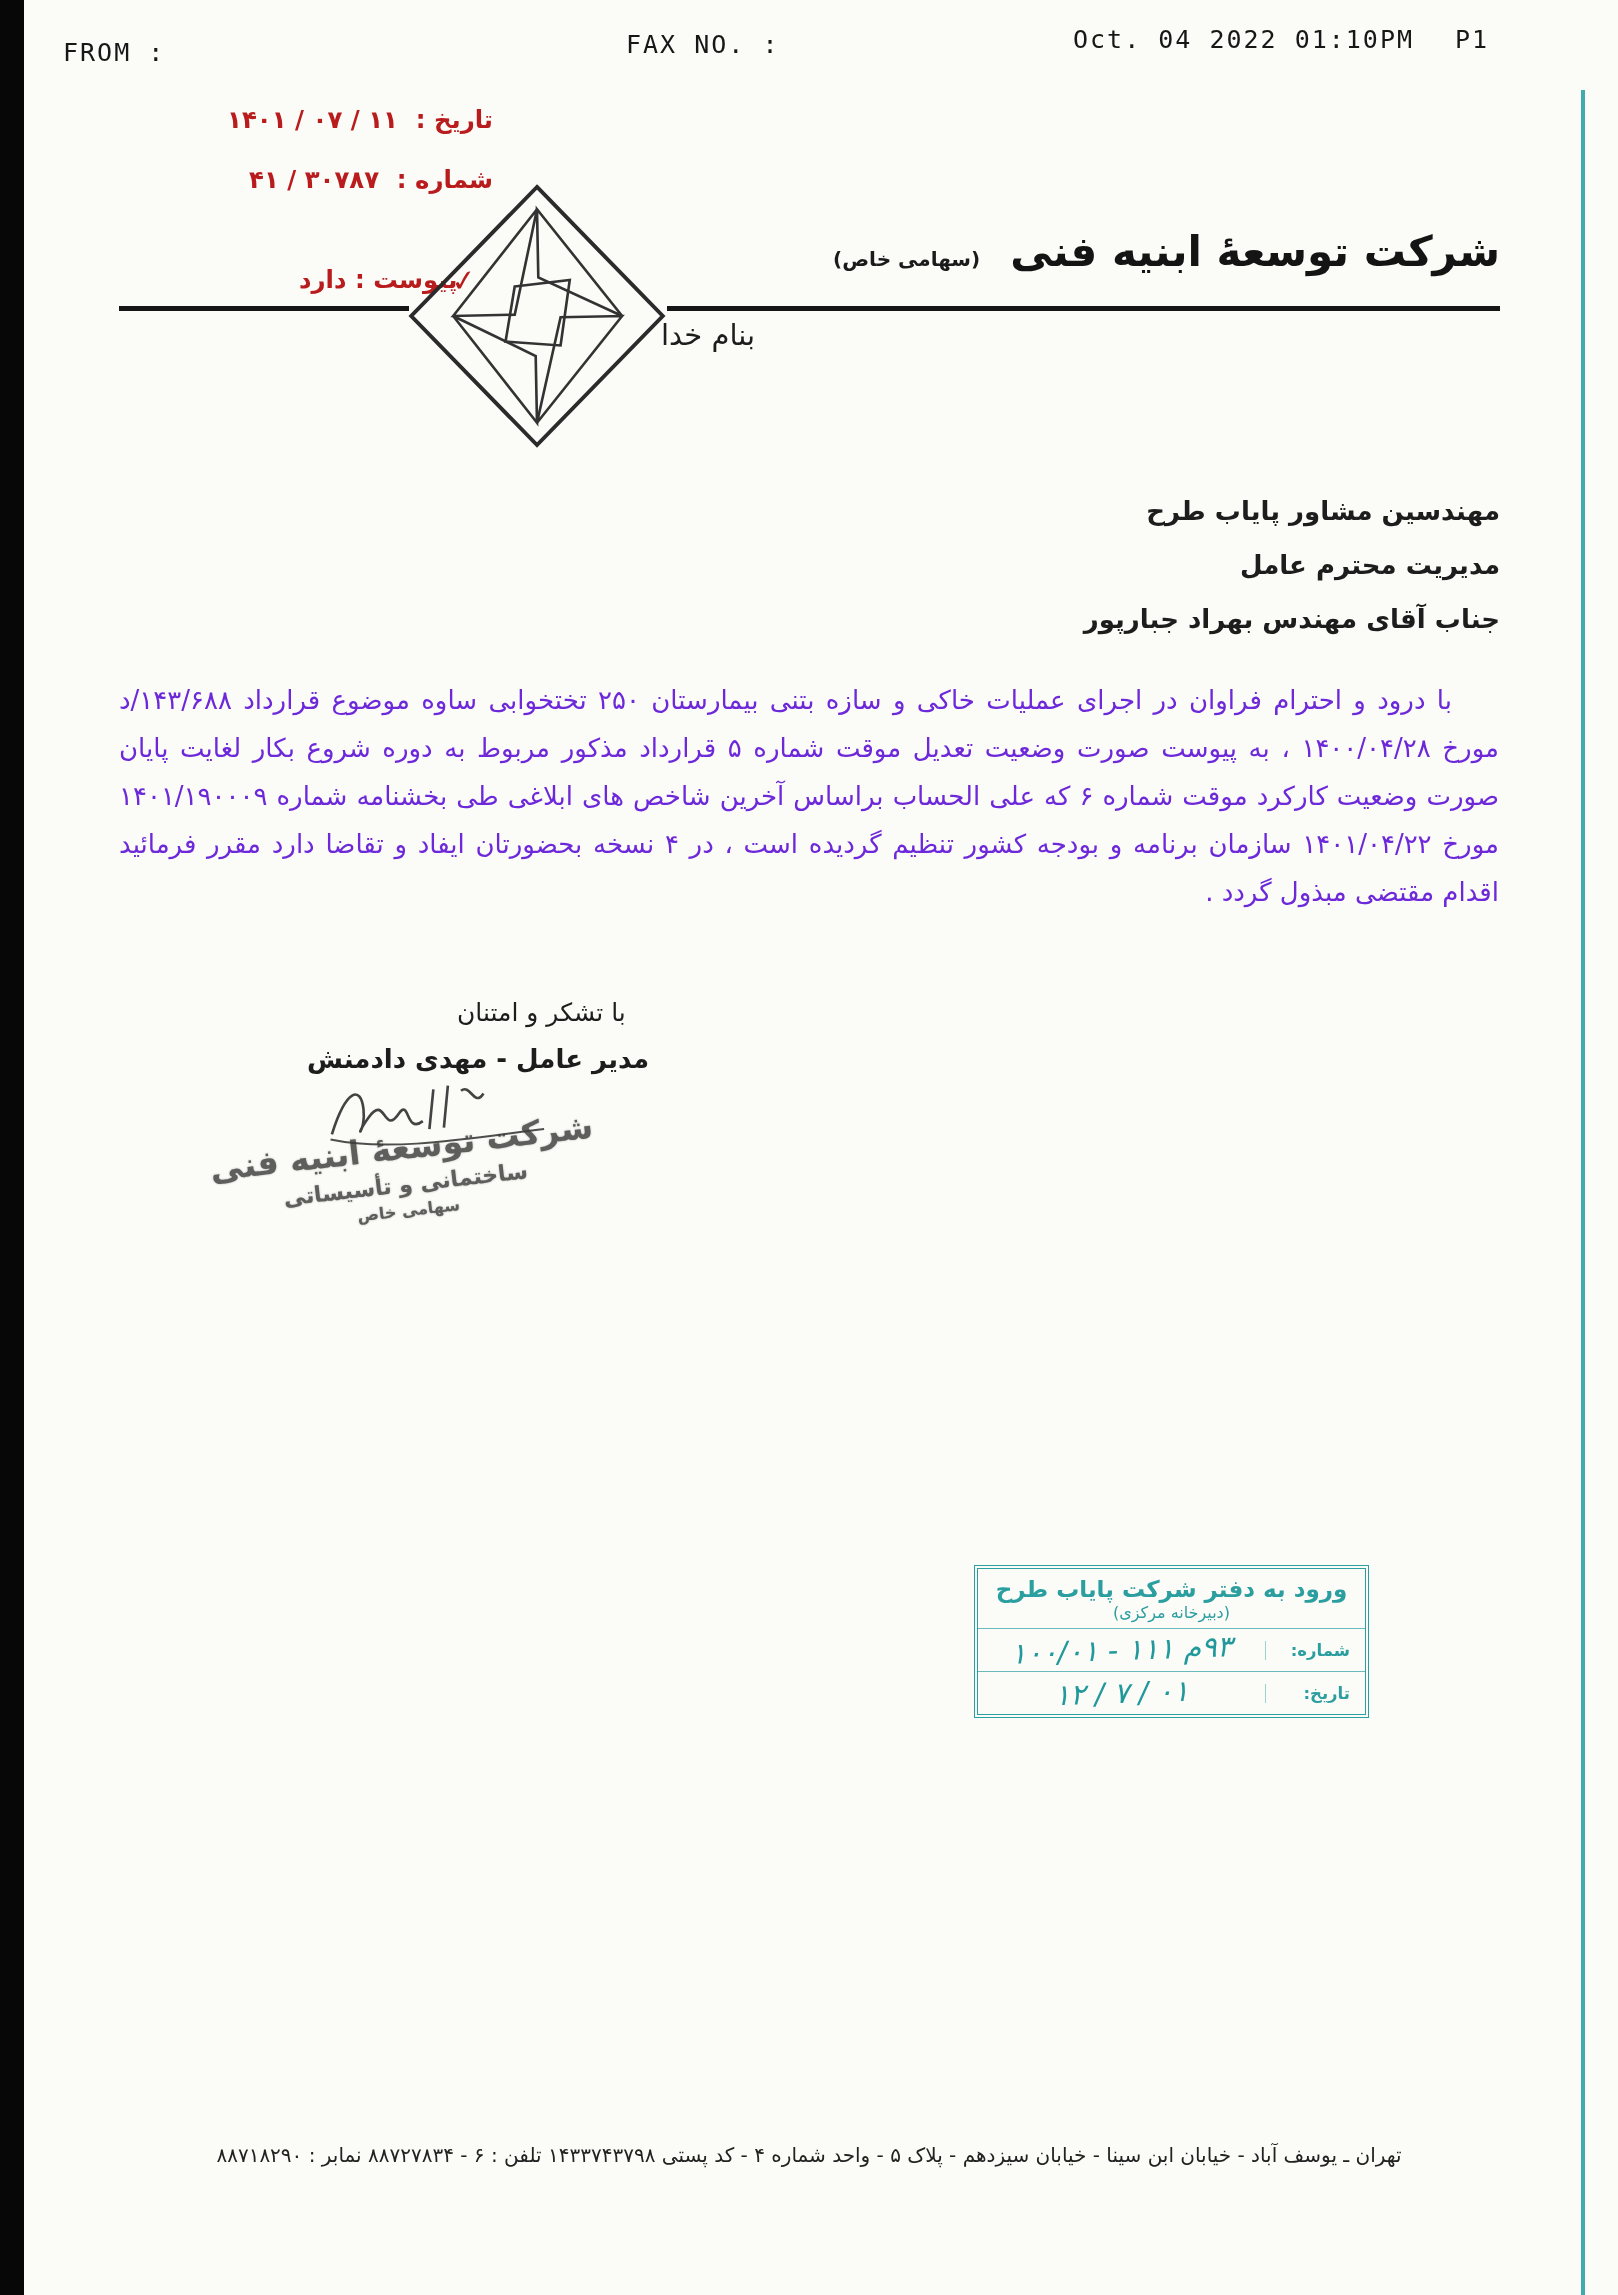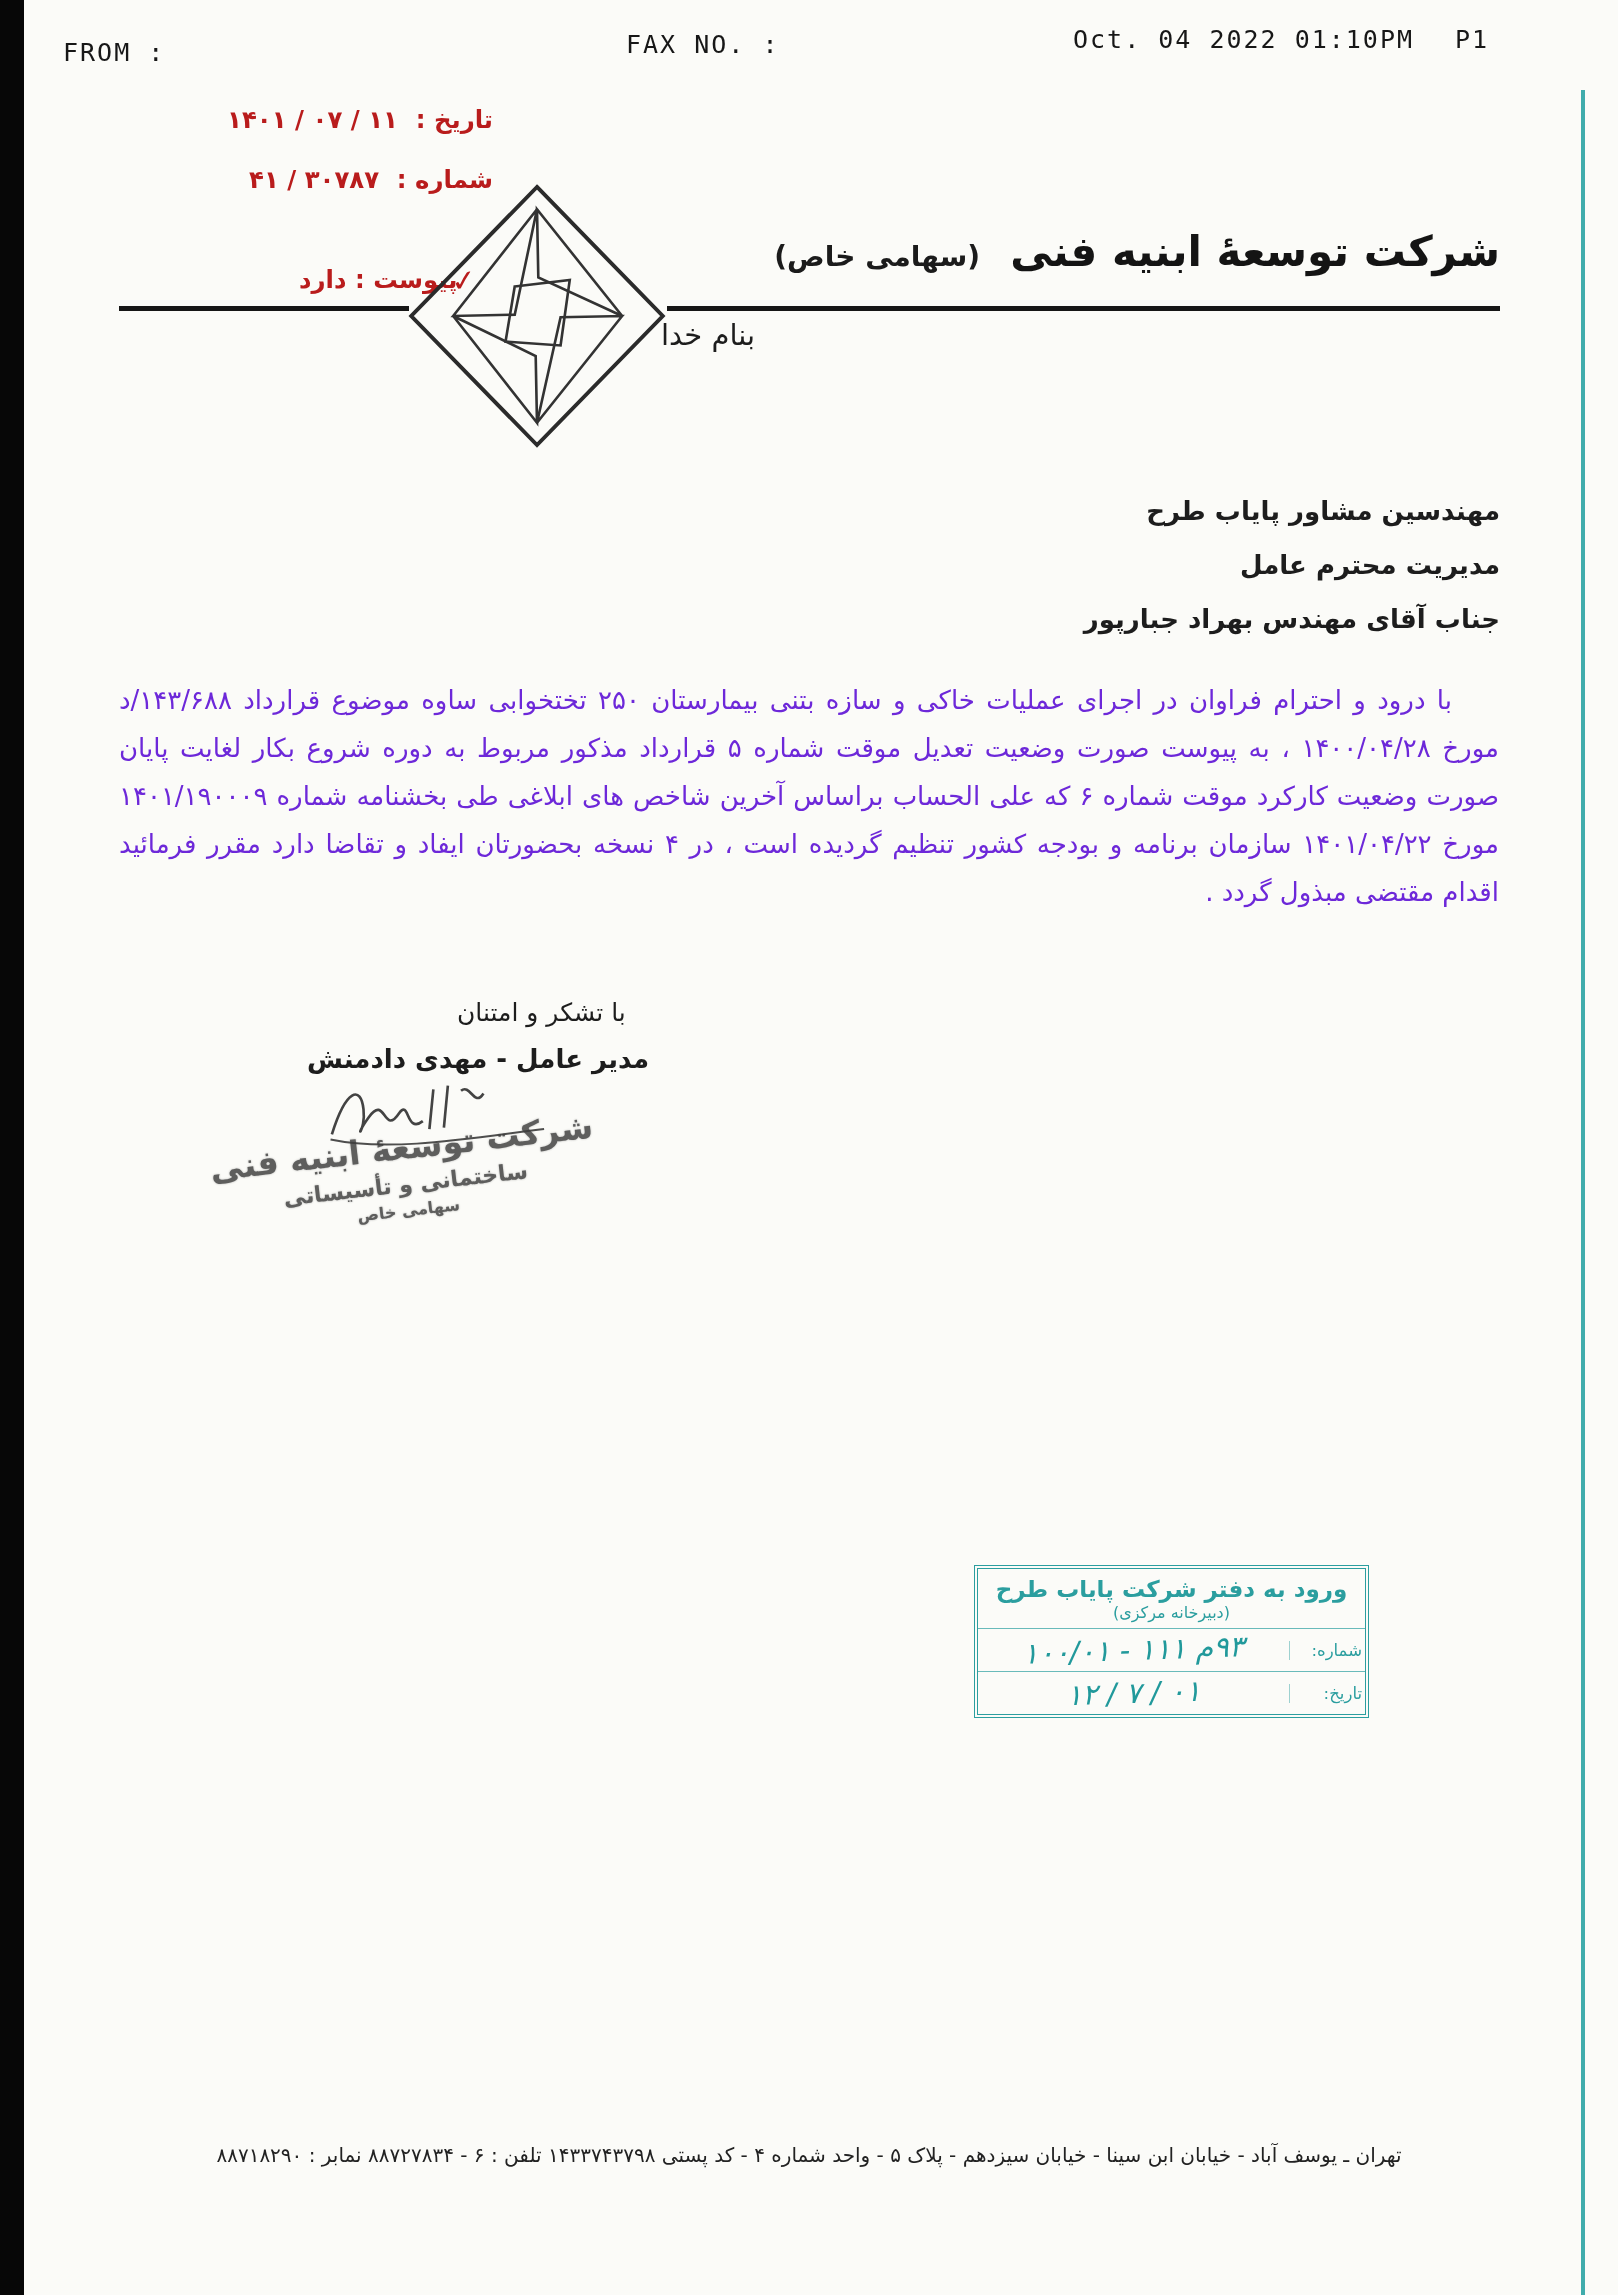--- a/index.html
+++ b/index.html
@@ -32,21 +32,21 @@
   .check{display:inline-block;font-size:30px;font-weight:400;transform:rotate(-6deg);margin-left:-6.6px;position:relative;top:2.6px;}
 
   
   .rule{position:absolute;background:#161616;height:4.6px;}
   .rule-left{left:119px;top:306px;width:290px;}
   .rule-right{left:667px;top:306px;width:833px;}
   .logo{position:absolute;left:406px;top:181px;width:262px;height:270px;}
 
   .company{position:absolute;right:119px;top:227px;direction:rtl;display:flex;align-items:baseline;gap:30px;white-space:nowrap;}
   .company-name{font-size:42px;font-weight:700;color:#141414;}
-  .company-type{font-size:28px;font-weight:700;color:#1b1b1b;}
+  .company-type{font-size:20px;font-weight:700;color:#1b1b1b;}
 
   .bismillah{position:absolute;left:661px;top:318px;font-size:29px;font-weight:400;direction:rtl;white-space:nowrap;}
 
   
   .recipient{position:absolute;right:119px;top:484px;direction:rtl;text-align:right;font-size:26px;font-weight:700;line-height:54px;white-space:nowrap;}
 
   
   .body-text{position:absolute;left:119px;top:676px;width:1380px;direction:rtl;text-align:justify;font-size:26px;line-height:48px;text-indent:47px;color:#6d28d9;}
 
   
@@ -58,21 +58,21 @@
   .co-stamp{position:absolute;left:166px;top:1128px;width:477px;transform:rotate(-6.5deg);text-align:center;direction:rtl;color:#3c3c3c;opacity:.82;text-shadow:0 0 2px rgba(70,70,70,.55);}
   .co-stamp .l1{font-size:33px;font-weight:700;letter-spacing:1.3px;}
   .co-stamp .l2{font-size:22px;font-weight:700;margin-top:5.3px;}
   .co-stamp .l3{font-size:16px;font-weight:700;margin-top:4px;}
 
   
   .entry-stamp{position:absolute;left:974px;top:1565px;width:387px;border:4.6px double #2b9e9f;direction:rtl;color:#2b9e9f;}
   .es-title{text-align:center;font-size:23px;font-weight:700;padding:6.6px 5.3px 1.3px;white-space:nowrap;}
   .es-sub{text-align:center;font-size:16px;padding:0 5.3px 6.6px;}
   .es-row{display:flex;align-items:center;border-top:1.3px solid rgba(43,158,159,.7);min-height:42px;}
-  .es-label{width:69px;font-size:16.5px;padding:0 3px;border-left:1.3px solid rgba(43,158,159,.45);flex:0 0 auto;}
+  .es-label{width:69px;font-size:16.5px;padding:0 15px;border-left:1.3px solid rgba(43,158,159,.45);flex:0 0 auto;font-weight:bold;}
   .es-value{flex:1;text-align:center;font-size:29px;font-style:italic;color:#21999b;transform:rotate(-2deg);white-space:nowrap;}
   .hand-ltr{direction:ltr;}
   .hand-rtl{direction:rtl;}
 
   
   .footer{position:absolute;left:119px;top:2143px;width:1380px;text-align:center;direction:rtl;font-size:20px;color:#222;white-space:nowrap;}
 </style>
 </head>
 <body>
 

